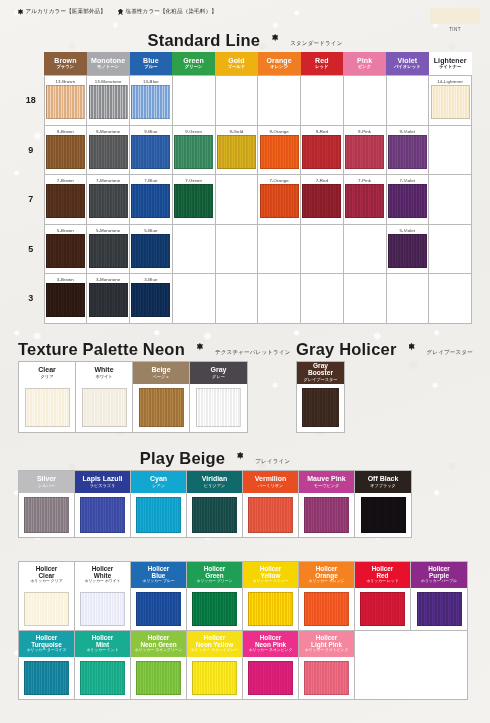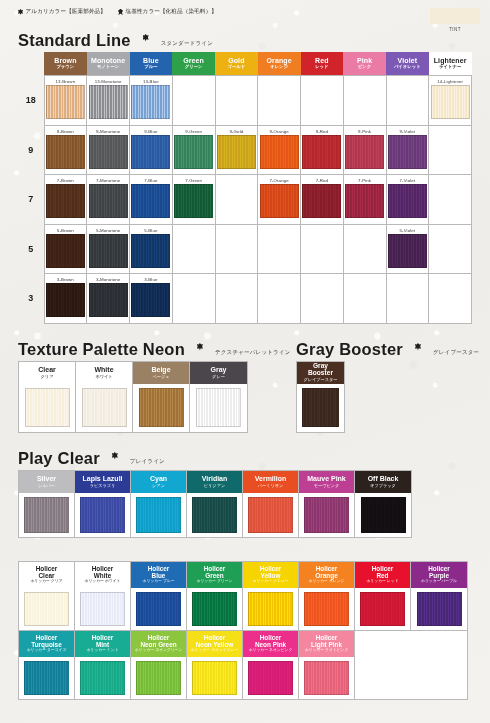--- a/index.html
+++ b/index.html
@@ -48,21 +48,21 @@
     width: 50px; height: 16px;
     background: #f4ecd8;
   }
   .tint-label {
     position: absolute; right: 10px; top: 27px;
     width: 50px; text-align: center;
     font-size: 4.5px; color: #4a4a4a; letter-spacing: .4px;
   }
 
   
-  .sec-head { display: flex; align-items: flex-end; gap: 12px; }
+  .sec-head { display: flex; align-items: flex-end; gap: 12px; justify-content: center; }
   .sec-head .en {
     font-size: 16.5px; font-weight: 700; color: #1c1c1c;
     letter-spacing: .2px; line-height: 1;
   }
   .sec-head .badge { width: 6px; height: 7.5px; position: relative; margin-bottom: 7px; }
   .badge.alk::before {
     content: ""; position: absolute; inset: 0; background: #231f20;
     clip-path: polygon(50% 0%, 72% 20%, 100% 14%, 88% 45%, 100% 78%, 62% 70%, 50% 100%, 38% 70%, 0% 78%, 12% 45%, 0% 14%, 28% 20%);
   }
   .badge.basic::before {
@@ -438,41 +438,41 @@
         </div>
         <div class="card-body">
           <div class="card-chip sw"></div>
         </div>
       </div>
     </div>
 </div>
 
 <div id="gray-wrap">
   <div class="sec-head" style="margin-bottom:3px">
-    <span class="en">Gray Booster</span>
+    <span class="en">Gray Holicer</span>
     <span class="badge alk"></span>
     <span class="jp">グレイブースター</span>
   </div>
   <div class="card-grid" id="gray-grid">
       <div class="card">
         <div class="card-head" style="background: rgb(74, 47, 34); color: rgb(255, 255, 255);">
           <div class="c-en">Gray</div>
           <div class="c-en">Booster</div>
           <div class="c-jp">グレイブースター</div>
         </div>
         <div class="card-body">
           <div class="card-chip sw" style="background-color: rgb(61, 42, 32);"></div>
         </div>
       </div>
     </div>
 </div>
 
 <div id="play-wrap">
   <div class="sec-head" style="margin-bottom:3px">
-    <span class="en">Play Clear</span>
+    <span class="en">Play Beige</span>
     <span class="badge alk"></span>
     <span class="jp">プレイライン</span>
   </div>
   <div class="card-grid" id="play-grid">
       <div class="card">
         <div class="card-head" style="background: rgb(189, 188, 190); color: rgb(255, 255, 255);">
           <div class="c-en">Silver</div>
           <div class="c-jp">シルバー</div>
         </div>
         <div class="card-body">

